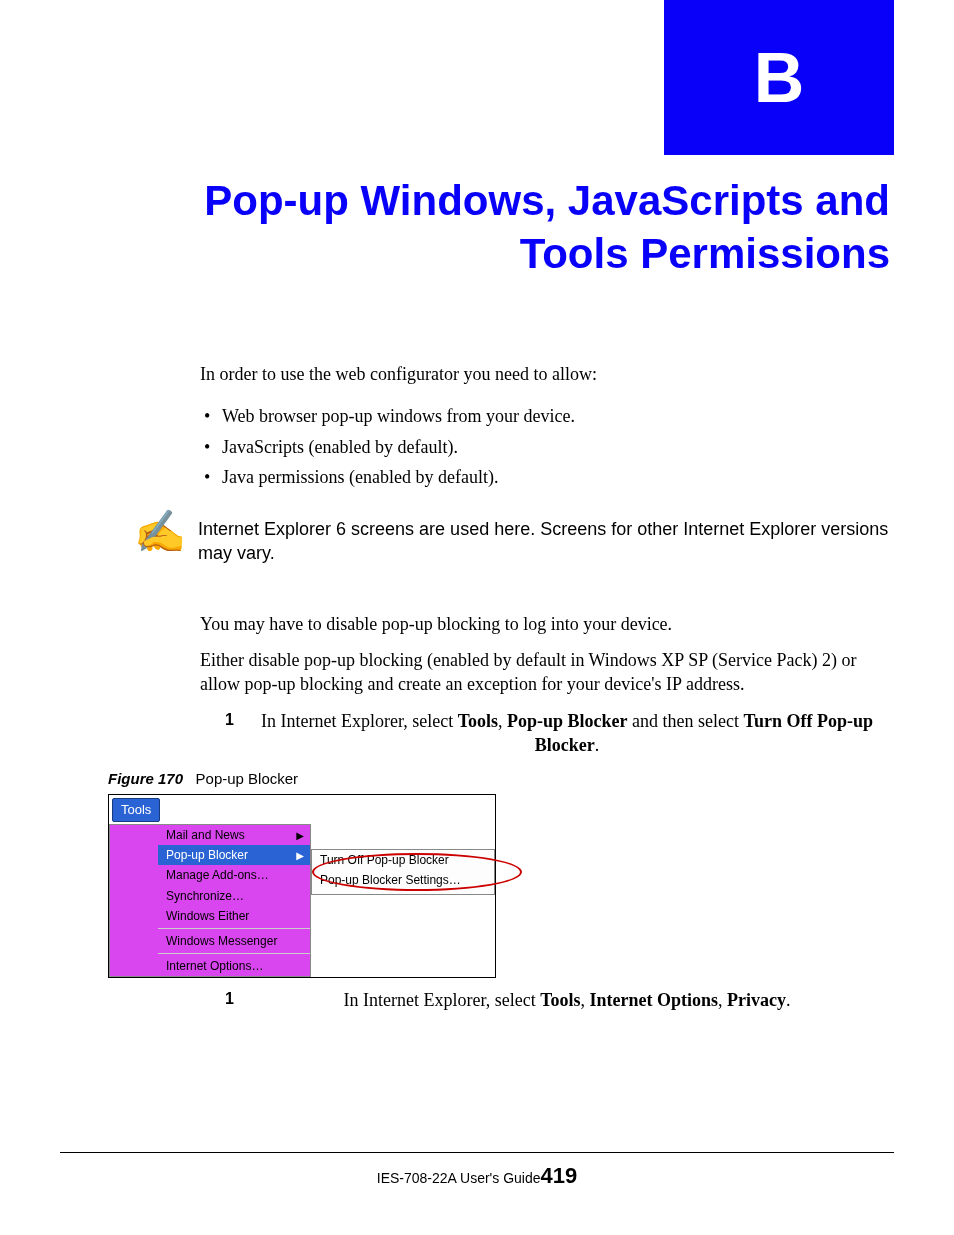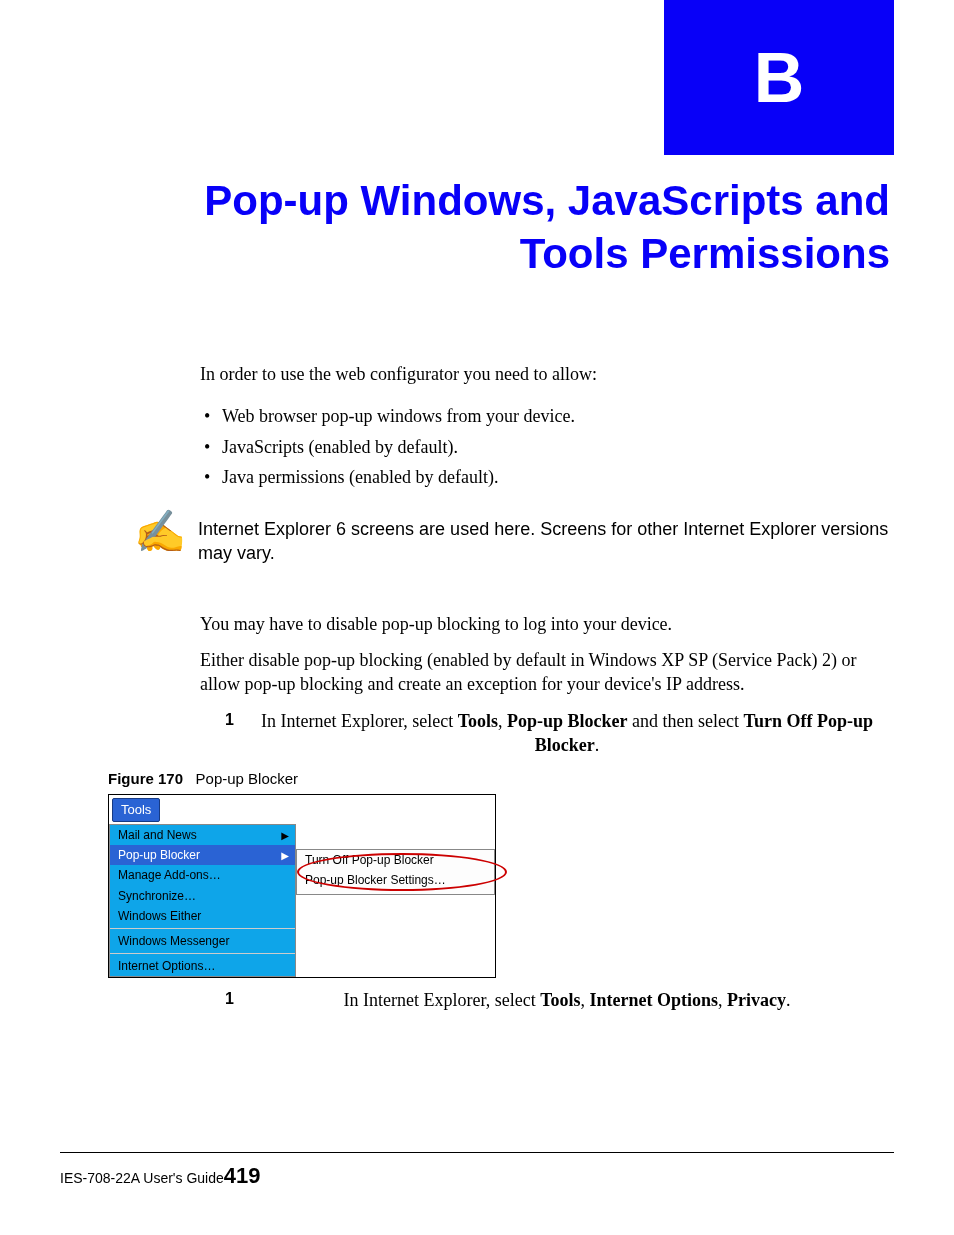--- a/index.html
+++ b/index.html
@@ -99,21 +99,21 @@
   }
   .step-text { flex: 1; text-align: center; }
   .b { font-weight: bold; }
   .fig-caption {
     font-family: Arial, Helvetica, sans-serif;
     font-size: 15px;
     margin-left: -92px;
     margin-top: 12px;
     margin-bottom: 4px;
   }
-  .fig-caption .b { font-weight: bold; }
+  .fig-caption .b { font-weight: bold; font-style: italic; }
   .figure {
     margin-left: -92px;
     width: 388px;
     border: 1px solid #000;
     background: #fff;
     font-family: "Tahoma", Arial, sans-serif;
     font-size: 13px;
     margin-bottom: 10px;
   }
   .tools-btn {
@@ -124,23 +124,24 @@
     border-radius: 2px;
     padding: 2px 8px 3px 8px;
     margin: 3px 3px 0 3px;
     font-size: 13px;
   }
   .menu-col {
     display: flex;
     align-items: stretch;
   }
   .menu-left {
-    width: 187px;
+    width: 202px;
     border: 1px solid #888;
-    background: #0ea5e9;
+    background: #d946ef;
+    padding-left: 48px;
   }
   .menu-right {
     flex: 1;
     position: relative;
     border: 1px solid #888;
     background: #fdfdfd;
     height: 46px;
     margin-top: 25px;
   }
   .menu-item, .menu-item-sel, .submenu-item {
@@ -172,21 +173,21 @@
     pointer-events: none;
   }
   .footer {
     position: absolute;
     bottom: 46px;
     left: 60px;
     right: 60px;
     border-top: 1px solid #000;
     padding-top: 10px;
     display: flex;
-    justify-content: flex-start;
+    justify-content: center;
     align-items: baseline;
     font-family: Arial, Helvetica, sans-serif;
     margin-top: 44px;
   }
   .footer-left { font-size: 14px; }
   .footer-right { font-size: 22px; font-weight: bold; }
 </style>
 </head>
 <body>
 

